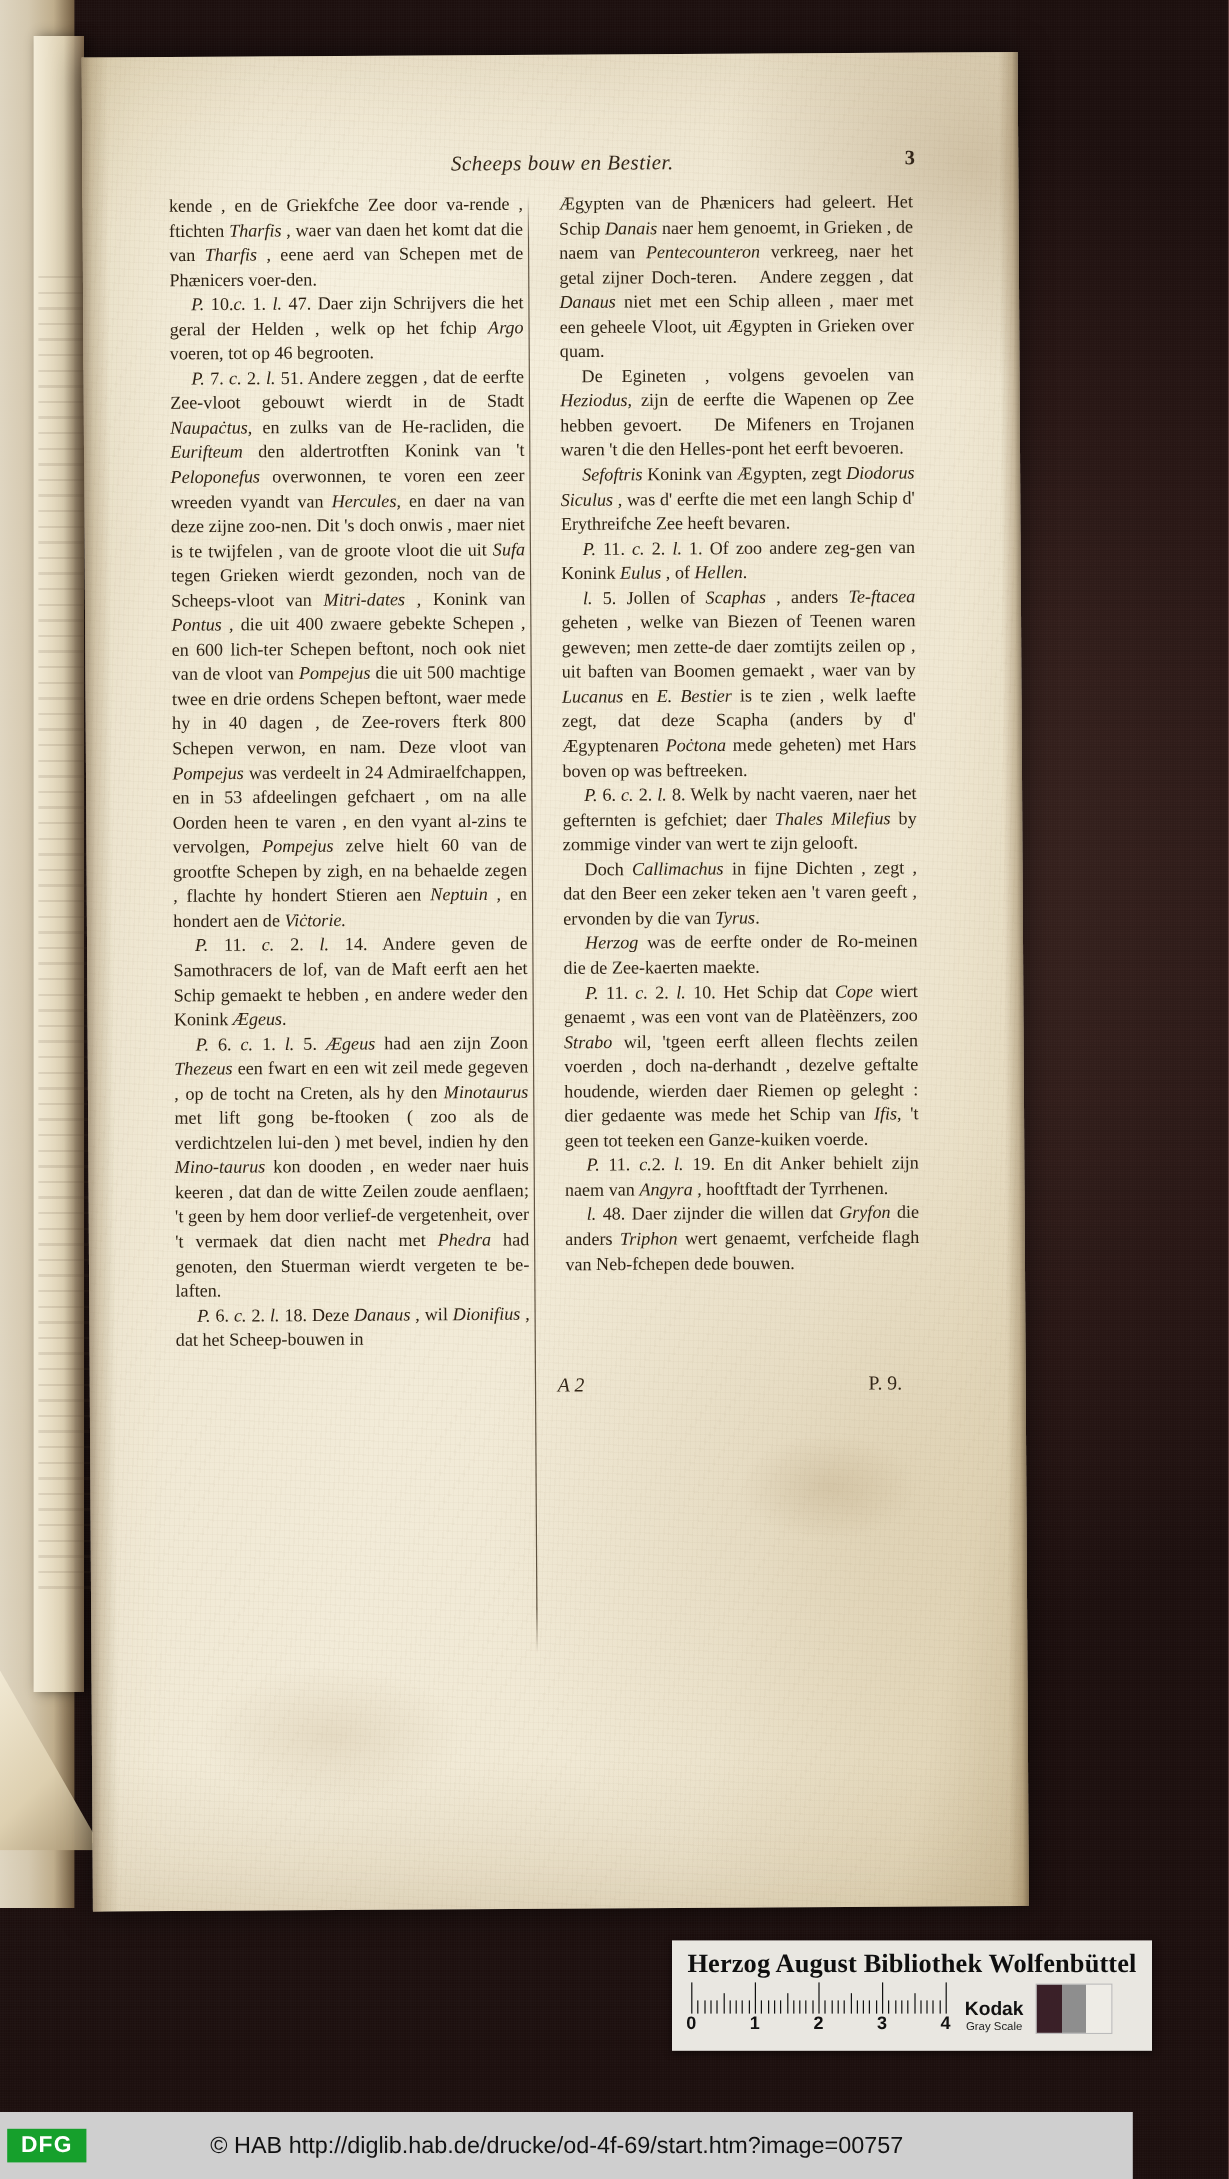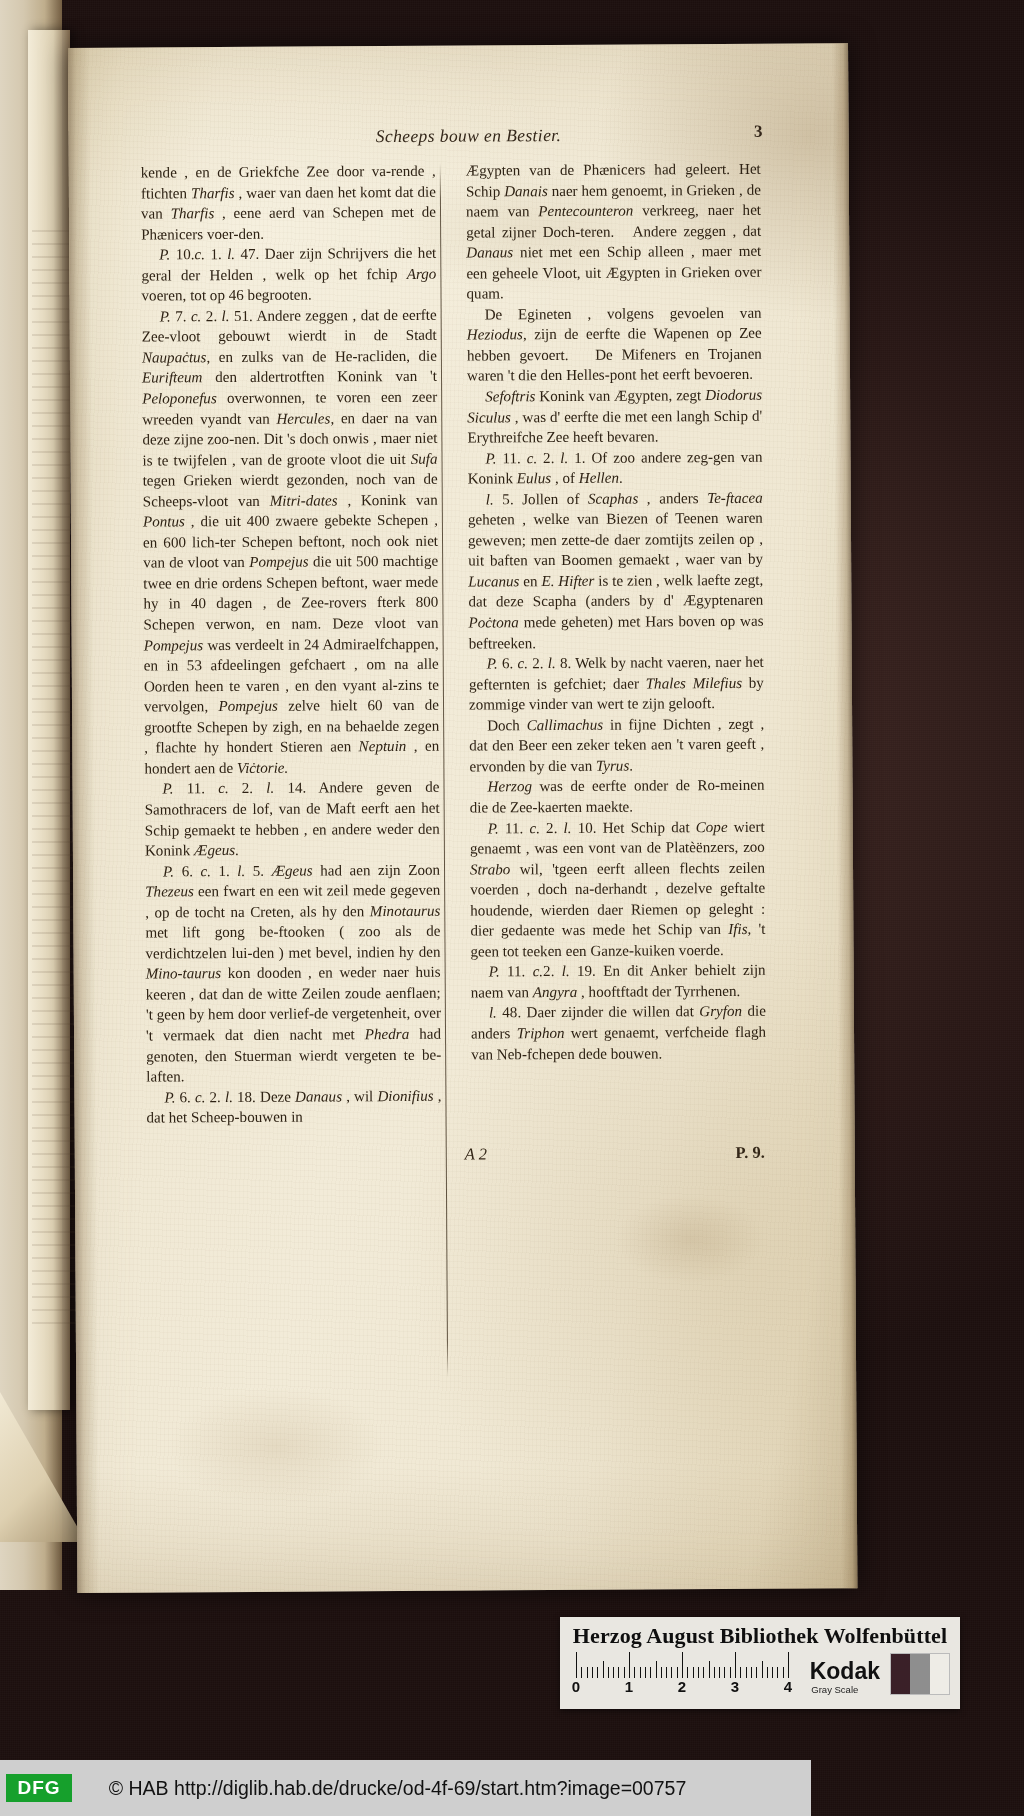--- a/index.html
+++ b/index.html
@@ -171,24 +171,23 @@
   }
   .signature {
     position: absolute;
     left: 318px; top: 8px;
     font-style: italic;
     font-size: 16.5px;
     color: #342718;
   }
   .catchword {
     position: absolute;
-    right: 2px; top: 8px;
+    right: 15px; top: 8px;
     font-size: 16.5px;
     color: #342718;
-    font-weight: bold;
   }
 
   .page-soil-1, .page-soil-2, .page-soil-3 {
     position: absolute;
     border-radius: 50%;
     pointer-events: none;
   }
   .page-soil-1 { left: 540px; top: 1150px; width: 150px; height: 90px; background: radial-gradient(ellipse, rgba(158,132,92,.20), rgba(255,255,255,0) 70%); }
   .page-soil-2 { left: 90px;  top: 1340px; width: 220px; height: 120px; background: radial-gradient(ellipse, rgba(168,142,100,.18), rgba(255,255,255,0) 70%); }
   .page-soil-3 { left: 330px; top: 120px;  width: 260px; height: 130px; background: radial-gradient(ellipse, rgba(196,180,146,.22), rgba(255,255,255,0) 72%); }
@@ -239,35 +238,35 @@
   .ruler-nums span {
     position: absolute;
     transform: translateX(-50%);
   }
   .kodak {
     font-family: "Liberation Sans", sans-serif;
     text-align: center;
     line-height: 1;
     padding-bottom: 2px;
   }
-  .kodak-name { font-size: 23px; font-weight: bold; color: #111; margin-left: 20px; }
+  .kodak-name { font-size: 16px; font-weight: bold; color: #111; }
   .kodak-sub  { font-size: 9.5px; color: #222; margin-top: 2px; }
   .gray-scale {
     display: flex;
     width: 62px; height: 40px;
     border: 1px solid #bbb;
     margin-bottom: 1px;
   }
   .gs { flex: 1 1 auto; height: 100%; }
 
   
   .footer-bar {
     position: absolute;
     left: 0; bottom: 0;
-    width: 811px; height: 56px;
+    width: 944px; height: 56px;
     background: #cfcfcf;
     display: flex;
     align-items: center;
   }
   .dfg-logo {
     width: 66px; height: 28px;
     margin-left: 6px;
     background: #16a02c;
     color: #ffffff;
     font-family: "Liberation Sans", sans-serif;
@@ -325,21 +324,21 @@
             <p><i>P.</i> 7. <i>c.</i> 2. <i>l.</i> 51. Andere zeggen , dat de eerfte Zee-vloot gebouwt wierdt in de Stadt <i>Naupaċtus</i>, en zulks van de He-racliden, die <i>Eurifteum</i> den aldertrotften Konink van 't <i>Peloponefus</i> overwonnen, te voren een zeer wreeden vyandt van <i>Hercules</i>, en daer na van deze zijne zoo-nen. Dit 's doch onwis , maer niet is te twijfelen , van de groote vloot die uit <i>Sufa</i> tegen Grieken wierdt gezonden, noch van de Scheeps-vloot van <i>Mitri-dates</i> , Konink van <i>Pontus</i> , die uit 400 zwaere gebekte Schepen , en 600 lich-ter Schepen beftont, noch ook niet van de vloot van <i>Pompejus</i> die uit 500 machtige twee en drie ordens Schepen beftont, waer mede hy in 40 dagen , de Zee-rovers fterk 800 Schepen verwon, en nam. Deze vloot van <i>Pompejus</i> was verdeelt in 24 Admiraelfchappen, en in 53 afdeelingen gefchaert , om na alle Oorden heen te varen , en den vyant al-zins te vervolgen, <i>Pompejus</i> zelve hielt 60 van de grootfte Schepen by zigh, en na behaelde zegen , flachte hy hondert Stieren aen <i>Neptuin</i> , en hondert aen de <i>Viċtorie.</i></p>
             <p><i>P.</i> 11. <i>c.</i> 2. <i>l.</i> 14. Andere geven de Samothracers de lof, van de Maft eerft aen het Schip gemaekt te hebben , en andere weder den Konink <i>Ægeus</i>.</p>
             <p><i>P.</i> 6. <i>c.</i> 1. <i>l.</i> 5. <i>Ægeus</i> had aen zijn Zoon <i>Thezeus</i> een fwart en een wit zeil mede gegeven , op de tocht na Creten, als hy den <i>Minotaurus</i> met lift gong be-ftooken ( zoo als de verdichtzelen lui-den ) met bevel, indien hy den <i>Mino-taurus</i> kon dooden , en weder naer huis keeren , dat dan de witte Zeilen zoude aenflaen; 't geen by hem door verlief-de vergetenheit, over 't vermaek dat dien nacht met <i>Phedra</i> had genoten, den Stuerman wierdt vergeten te be-laften.</p>
             <p><i>P.</i> 6. <i>c.</i> 2. <i>l.</i> 18. Deze <i>Danaus</i> , wil <i>Dionifius</i> , dat het Scheep-bouwen in</p>
           </div>
         <div class="col col-right">
             <p class="noind">Ægypten van de Phænicers had geleert. Het Schip <i>Danais</i> naer hem genoemt, in Grieken , de naem van <i>Pentecounteron</i> verkreeg, naer het getal zijner Doch-teren. &nbsp; Andere zeggen , dat <i>Danaus</i> niet met een Schip alleen , maer met een geheele Vloot, uit Ægypten in Grieken over quam.</p>
             <p>De Egineten , volgens gevoelen van <i>Heziodus</i>, zijn de eerfte die Wapenen op Zee hebben gevoert. &nbsp; De Mifeners en Trojanen waren 't die den Helles-pont het eerft bevoeren.</p>
             <p><i>Sefoftris</i> Konink van Ægypten, zegt <i>Diodorus Siculus</i> , was d' eerfte die met een langh Schip d' Erythreifche Zee heeft bevaren.</p>
             <p><i>P.</i> 11. <i>c.</i> 2. <i>l.</i> 1. Of zoo andere zeg-gen van Konink <i>Eulus</i> , of <i>Hellen</i>.</p>
-            <p><i>l.</i> 5. Jollen of <i>Scaphas</i> , anders <i>Te-ftacea</i> geheten , welke van Biezen of Teenen waren geweven; men zette-de daer zomtijts zeilen op , uit baften van Boomen gemaekt , waer van by <i>Lucanus</i> en <i>E. Hifter</i> is te zien , welk laefte zegt, dat deze Scapha (anders by d' Ægyptenaren <i>Poċtona</i> mede geheten) met Hars boven op was beftreeken.</p>
+            <p><i>l.</i> 5. Jollen of <i>Scaphas</i> , anders <i>Te-ftacea</i> geheten , welke van Biezen of Teenen waren geweven; men zette-de daer zomtijts zeilen op , uit baften van Boomen gemaekt , waer van by <i>Lucanus</i> en <i>E. Bestier</i> is te zien , welk laefte zegt, dat deze Scapha (anders by d' Ægyptenaren <i>Poċtona</i> mede geheten) met Hars boven op was beftreeken.</p>
             <p><i>P.</i> 6. <i>c.</i> 2. <i>l.</i> 8. Welk by nacht vaeren, naer het gefternten is gefchiet; daer <i>Thales Milefius</i> by zommige vinder van wert te zijn gelooft.</p>
             <p>Doch <i>Callimachus</i> in fijne Dichten , zegt , dat den Beer een zeker teken aen 't varen geeft , ervonden by die van <i>Tyrus</i>.</p>
             <p><i>Herzog</i> was de eerfte onder de Ro-meinen die de Zee-kaerten maekte.</p>
             <p><i>P.</i> 11. <i>c.</i> 2. <i>l.</i> 10. Het Schip dat <i>Cope</i> wiert genaemt , was een vont van de Platèënzers, zoo <i>Strabo</i> wil, 'tgeen eerft alleen flechts zeilen voerden , doch na-derhandt , dezelve geftalte houdende, wierden daer Riemen op geleght : dier gedaente was mede het Schip van <i>Ifis</i>, 't geen tot teeken een Ganze-kuiken voerde.</p>
             <p><i>P.</i> 11. <i>c.</i>2. <i>l.</i> 19. En dit Anker behielt zijn naem van <i>Angyra</i> , hooftftadt der Tyrrhenen.</p>
             <p><i>l.</i> 48. Daer zijnder die willen dat <i>Gryfon</i> die anders <i>Triphon</i> wert genaemt, verfcheide flagh van Neb-fchepen dede bouwen.</p>
           </div>
       </div>
 
       <div class="footline">

